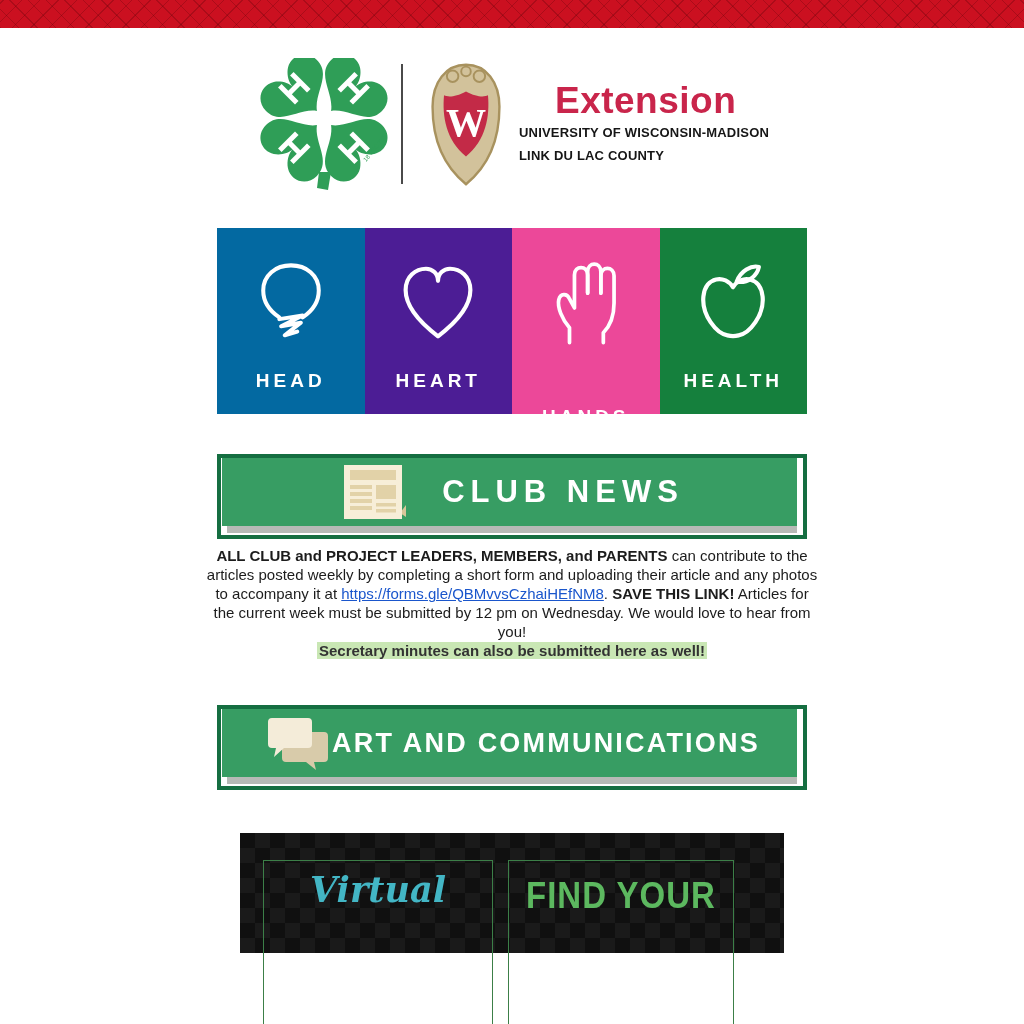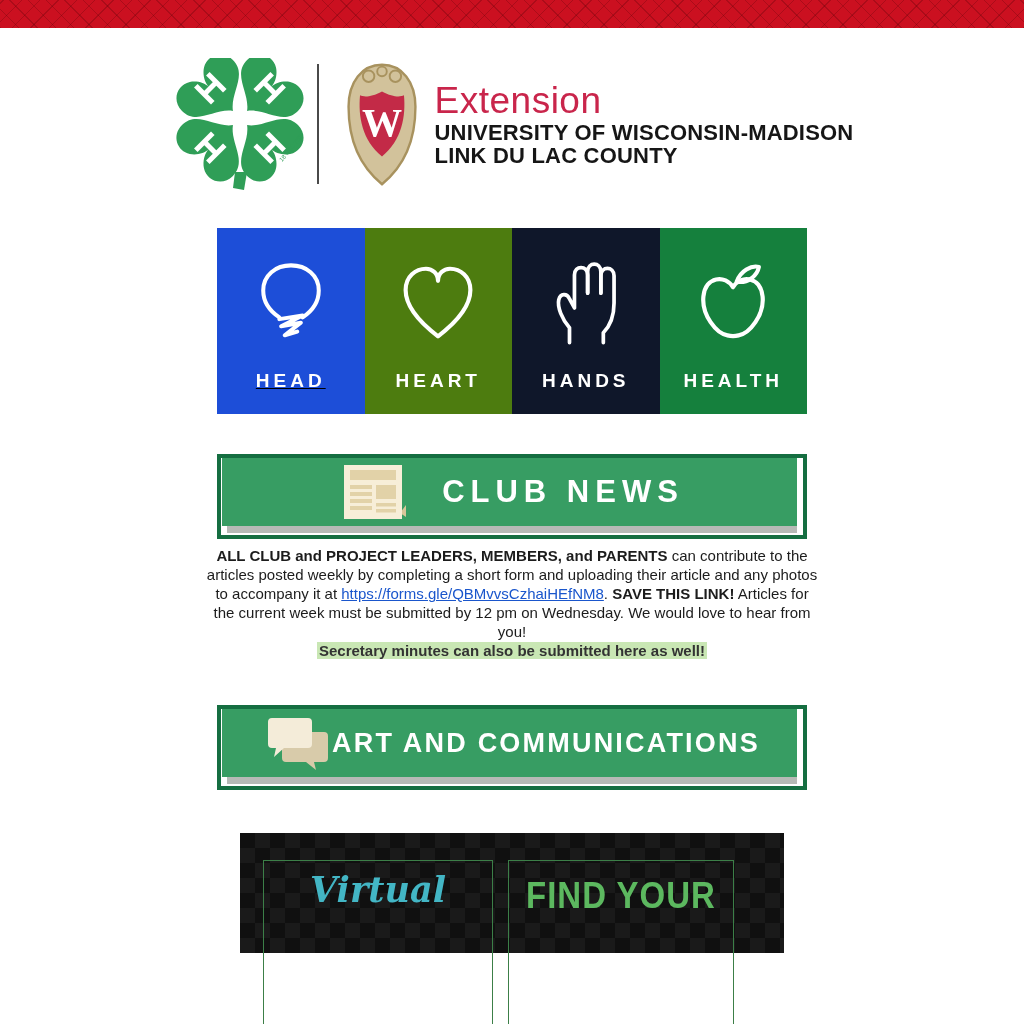--- a/index.html
+++ b/index.html
@@ -12,22 +12,22 @@
       repeating-linear-gradient(-45deg, rgba(90,0,8,.28) 0 1px, transparent 1px 13px);
   }
   .page { display:flex; flex-direction:column; align-items:center; }
 
   
   .logo-row { margin-top:30px; height:132px; display:flex; align-items:center; }
   .clover-wrap { width:142px; height:132px; position:relative; }
   .logo-divider { width:2px; height:120px; background:#4a4a4a; margin:0 20px 0 4px; }
   .crest-wrap { width:86px; height:132px; }
   .logo-text { margin-left:10px; display:flex; flex-direction:column; justify-content:center; }
-  .ext-word { color:#c9254b; font-size:37px; line-height:40px; font-weight:400; letter-spacing:.5px; }
-  .uni-line, .county-line { color:#161616; font-weight:bold; font-size:22px; line-height:23px; letter-spacing:.2px; }
+  .ext-word { color:#c9254b; font-size:37px; line-height:40px; font-weight:700; letter-spacing:.5px;margin-left:36px; }
+  .uni-line, .county-line { color:#161616; font-weight:bold; font-size:13px; line-height:23px; letter-spacing:.2px; }
 
   
   .nl-title { margin-top:36px; font-size:25px; font-weight:bold; color:#3c3c3c; text-align:center; }
 
   
   .fourh-band { margin-top:38px; width:590px; height:186px; display:flex; }
   .fourh-panel { flex:1 1 0; display:flex; flex-direction:column; align-items:center; }
   .fourh-icon { margin-top:32px; height:86px; display:flex; align-items:center; justify-content:center; }
   .fourh-label { margin-top:24px; color:#ffffff; font-weight:bold; font-size:19px; letter-spacing:4px; }
 
@@ -121,38 +121,38 @@
     </div>
     <div class="logo-text">
       <div class="ext-word">Extension</div>
       <div class="uni-line">UNIVERSITY OF WISCONSIN-MADISON</div>
       <div class="county-line">LINK DU LAC COUNTY</div>
     </div>
   </header>
 
 
   <div class="fourh-band">
-    <div class="fourh-panel" style="background-color: #1d4ed8; text-decoration: underline;">
+    <div class="fourh-panel" style="background-color: #0369a1;">
       <div class="fourh-icon">
         <svg width="72" height="86" viewBox="0 0 80 96" fill="none" stroke="#ffffff" stroke-width="4.5" stroke-linecap="round" stroke-linejoin="round">
           <path d="M27,64 C15,56 9,46 9,34 C9,17 23,6 40,6 C57,6 71,17 71,34 C71,46 65,56 53,64"></path>
           <path d="M27,66 L53,62 L29,74 L51,70 L33,84 L47,80"></path>
         </svg>
       </div>
       <div class="fourh-label">HEAD</div>
     </div>
-    <div class="fourh-panel" style="background-color: #4d7c0f; text-align: right;">
+    <div class="fourh-panel" style="background-color: #4c1d95; text-align: right;">
       <div class="fourh-icon">
         <svg width="74" height="80" viewBox="0 0 80 84" fill="none" stroke="#ffffff" stroke-width="4.5" stroke-linejoin="round">
           <path d="M40,78 C15,59 5,43 5,28 C5,13 16,5 27,5 C34,5 40,10 40,18 C40,10 46,5 53,5 C64,5 75,13 75,28 C75,43 65,59 40,78 Z"></path>
         </svg>
       </div>
       <div class="fourh-label">HEART</div>
     </div>
-    <div class="fourh-panel" style="background-color: #0f172a;">
+    <div class="fourh-panel" style="background-color: #ec4899; gap: 36px;">
       <div class="fourh-icon">
         <svg width="66" height="86" viewBox="0 0 80 100" fill="none" stroke="#ffffff" stroke-width="4.5" stroke-linecap="round" stroke-linejoin="round">
           <path d="M20,98 V80 C11,70 5,55 7,46 C9,38 17,38 20,45 L26,56 V16 C26,10 30,7 34,7 C38,7 42,10 42,16 V38"></path>
           <path d="M42,38 V12 C42,6 46,3 50,3 C54,3 58,6 58,12 V38"></path>
           <path d="M58,38 V17 C58,11 62,8 66,8 C70,8 74,11 74,17 V50 C74,70 67,80 61,86 V98"></path>
         </svg>
       </div>
       <div class="fourh-label">HANDS</div>
     </div>
     <div class="fourh-panel" style="background-color: #15803d;">

